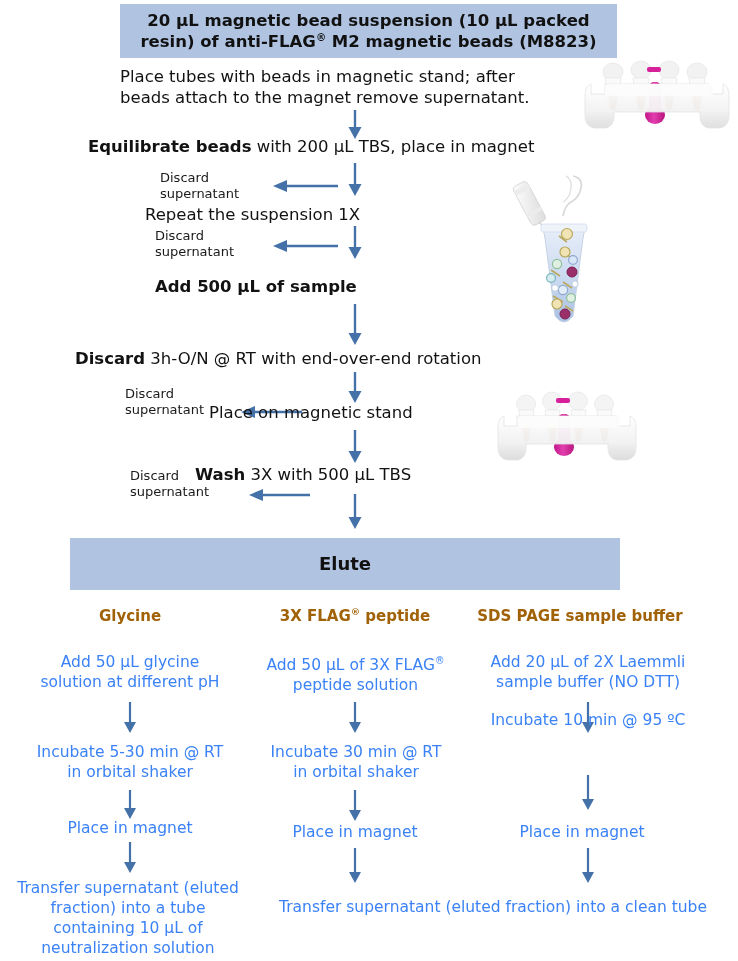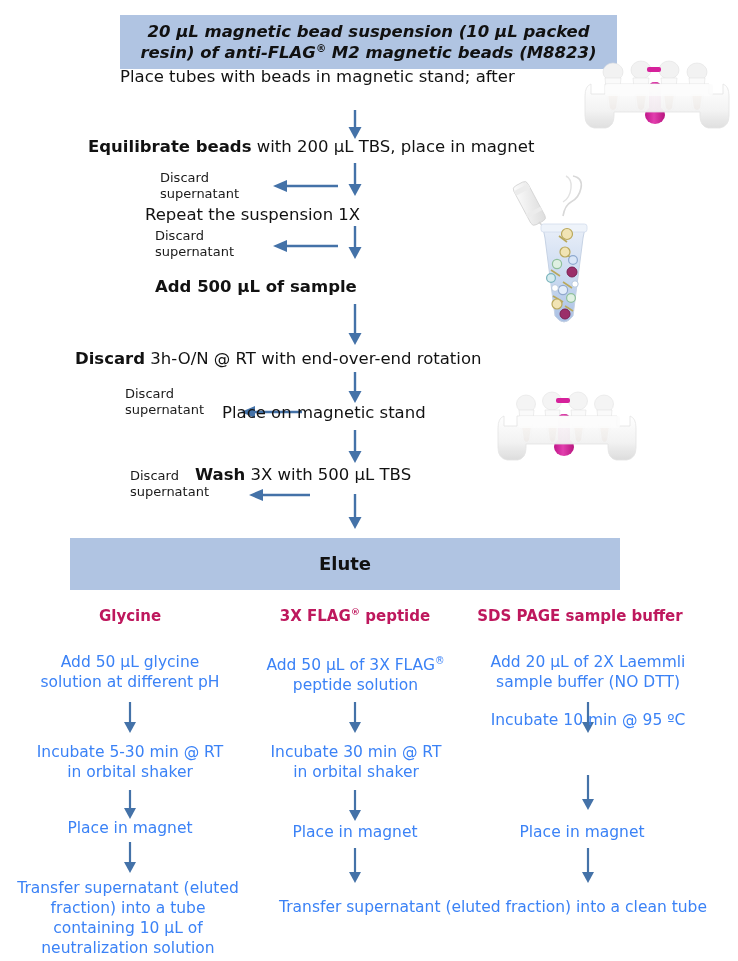--- a/index.html
+++ b/index.html
@@ -23,25 +23,24 @@
     background: #b0c4e2;
     text-align: center;
     font-weight: bold;
     color: #111;
     display: flex;
     align-items: center;
     justify-content: center;
     line-height: 1.28;
   }
   #header-banner {
-    left: 120px; top: 15px; width: 497px; height: 54px;
+    left: 120px; top: 4px; width: 497px; height: 54px;
     font-size: 16.5px;
     padding: 0 6px;
     box-sizing: border-box;
-    font-style: italic;
   }
   #elute-banner {
     left: 70px; top: 538px; width: 550px; height: 52px;
     font-size: 18px;
   }
 
   
   .step {
     text-align: left;
     line-height: 1.3;
@@ -54,21 +53,21 @@
     text-align: left;
     line-height: 1.22;
     font-size: 13px;
     color: #1a1a1a;
   }
 
   .col-head {
     text-align: center;
     font-weight: bold;
     font-size: 15px;
-    color: #be185d;
+    color: #a16207;
   }
 
   .col-step {
     text-align: center;
     line-height: 1.3;
     font-size: 15.5px;
     color: #3b82f6;
   }
 
   sup { font-size: 0.62em; vertical-align: super; line-height: 0; }
@@ -133,20 +132,21 @@
     <ellipse cx="72" cy="57" rx="10" ry="9" fill="url(#pinkMag)"></ellipse>
     <rect x="64" y="9" width="14" height="5" rx="2" fill="#d6219b"></rect>
 
     <path d="M8 26 q-6 2 -6 12 v20 q0 10 9 12 h12 q8 -2 8 -12 v-4 h86 v4 q0 10 8 12 h12 q9 -2 9 -12 v-20 q0 -10 -6 -12 v10 h-14 v-10 h-104 v10 h-14 z" fill="url(#plasticTop)" stroke="#e3e3e3" stroke-width="0.8" opacity="0.96"></path>
     <rect x="22" y="26" width="108" height="12" rx="3" fill="#fbfbfb" opacity="0.85"></rect>
   </svg>
 </div>
 
 <div class="abs step" style="left:120px; top:66px; width:470px;">
   <span>Place tubes with beads in magnetic stand; after</span><br>
+  <span>beads attach to the magnet remove supernatant.</span>
 </div>
 
 <div class="abs" style="left:344px; top:110px;">
   <svg class="arrow-down" width="22" height="30" viewBox="0 0 22 30" xmlns="http://www.w3.org/2000/svg">
     <line x1="11" y1="0" x2="11" y2="19" stroke="#4472a8" stroke-width="2.4"></line>
     <polygon points="11,29 4.5,17 17.5,17" fill="#4472a8"></polygon>
   </svg>
 </div>
 
 <div class="abs step" style="left:88px; top:136px; width:540px;">
@@ -314,21 +314,21 @@
       <path d="M106 38 h9 l-2 14 q-2.5 4 -5 0 z"></path>
     </g>
     <rect x="64" y="26" width="12" height="30" rx="5" fill="url(#pinkMag2)"></rect>
     <ellipse cx="70" cy="59" rx="10" ry="9" fill="url(#pinkMag2)"></ellipse>
     <rect x="62" y="10" width="14" height="5" rx="2" fill="#d6219b"></rect>
     <path d="M10 28 q-6 2 -6 12 v20 q0 10 9 12 h11 q8 -2 8 -12 v-4 h82 v4 q0 10 8 12 h11 q9 -2 9 -12 v-20 q0 -10 -6 -12 v10 h-13 v-10 h-100 v10 h-13 z" fill="url(#plasticMid)" stroke="#e3e3e3" stroke-width="0.8" opacity="0.96"></path>
     <rect x="24" y="28" width="102" height="12" rx="3" fill="#fbfbfb" opacity="0.85"></rect>
   </svg>
 </div>
 
-<div class="abs step" style="left:222px; top:402px; width:280px;">
+<div class="abs step" style="left:209px; top:402px; width:280px;">
   <span>Place on magnetic stand</span>
 </div>
 
 <div class="abs" style="left:344px; top:430px;">
   <svg class="arrow-down" width="22" height="34" viewBox="0 0 22 34" xmlns="http://www.w3.org/2000/svg">
     <line x1="11" y1="0" x2="11" y2="22" stroke="#4472a8" stroke-width="2.4"></line>
     <polygon points="11,33 4.5,21 17.5,21" fill="#4472a8"></polygon>
   </svg>
 </div>
 

